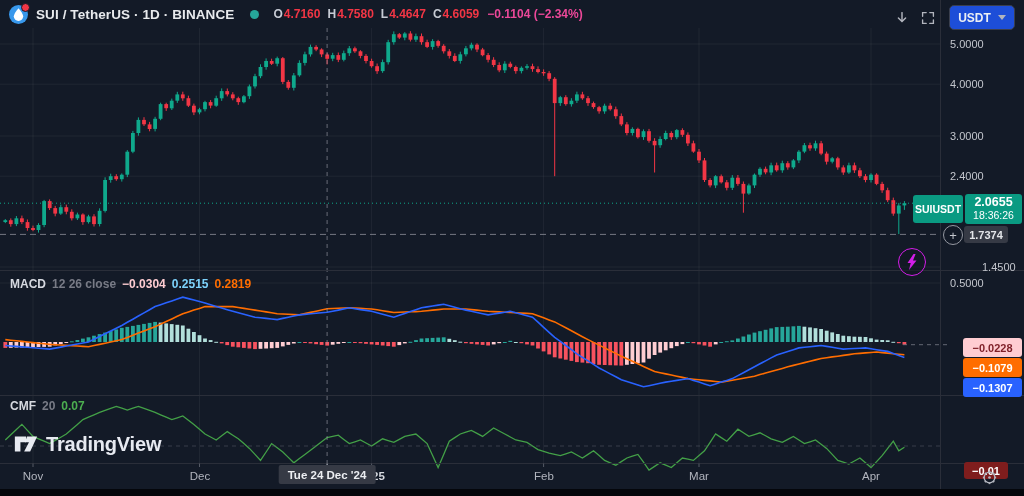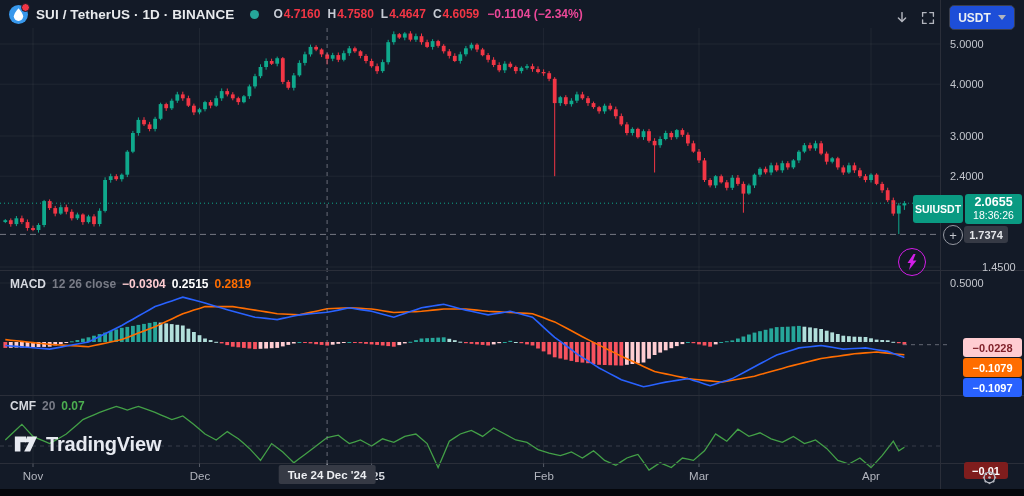--- a/index.html
+++ b/index.html
@@ -639,21 +639,21 @@
       <span class="lbl">USDT</span>
       <span class="caret"></span>
     </div>
   </div>
 
 
   <div class="pane-row" style="left:10px;top:277px;">
     <span class="name">MACD</span>
     <span class="param">12 26 close</span>
     <span style="color:#ffcdd2;">−0.0304</span>
-    <span style="color:#ffffff;">0.2515</span>
+    <span style="color:#7dd3fc;">0.2515</span>
     <span style="color:#ff6d00;">0.2819</span>
   </div>
 
   <div class="pane-row" style="left:10px;top:399px;">
     <span class="name">CMF</span>
     <span class="param">20</span>
     <span style="color:#4caf50;">0.07</span>
   </div>
 
   <div class="wm">
@@ -680,21 +680,21 @@
         <path d="M8.5 0 2.5 9h3.2L4 16l7.5-9.5H8l2.6-6.5z" fill="#d31ee8"></path>
       </svg>
   </div>
   <div class="tag m-chip" id="mChip0" style="top:338px;background:#ffcdd2;color:#7f1f28;">
     <span>−0.0228</span>
   </div>
   <div class="tag m-chip" id="mChip1" style="top:358px;background:#ff6d00;">
     <span>−0.1079</span>
   </div>
   <div class="tag m-chip" id="mChip2" style="top:378px;background:#2962ff;">
-    <span>−0.1097</span>
+    <span>−0.1307</span>
   </div>
   <div class="tag cmf-chip" id="cmfChip" style="top:462px;background:#7f1d1d;">
     <span>−0.01</span>
   </div>
 
   <div class="xh-tip" id="xhTip" style="left: 327px;">
     <span>Tue 24 Dec '24</span>
   </div>
 
   <div class="gear">

